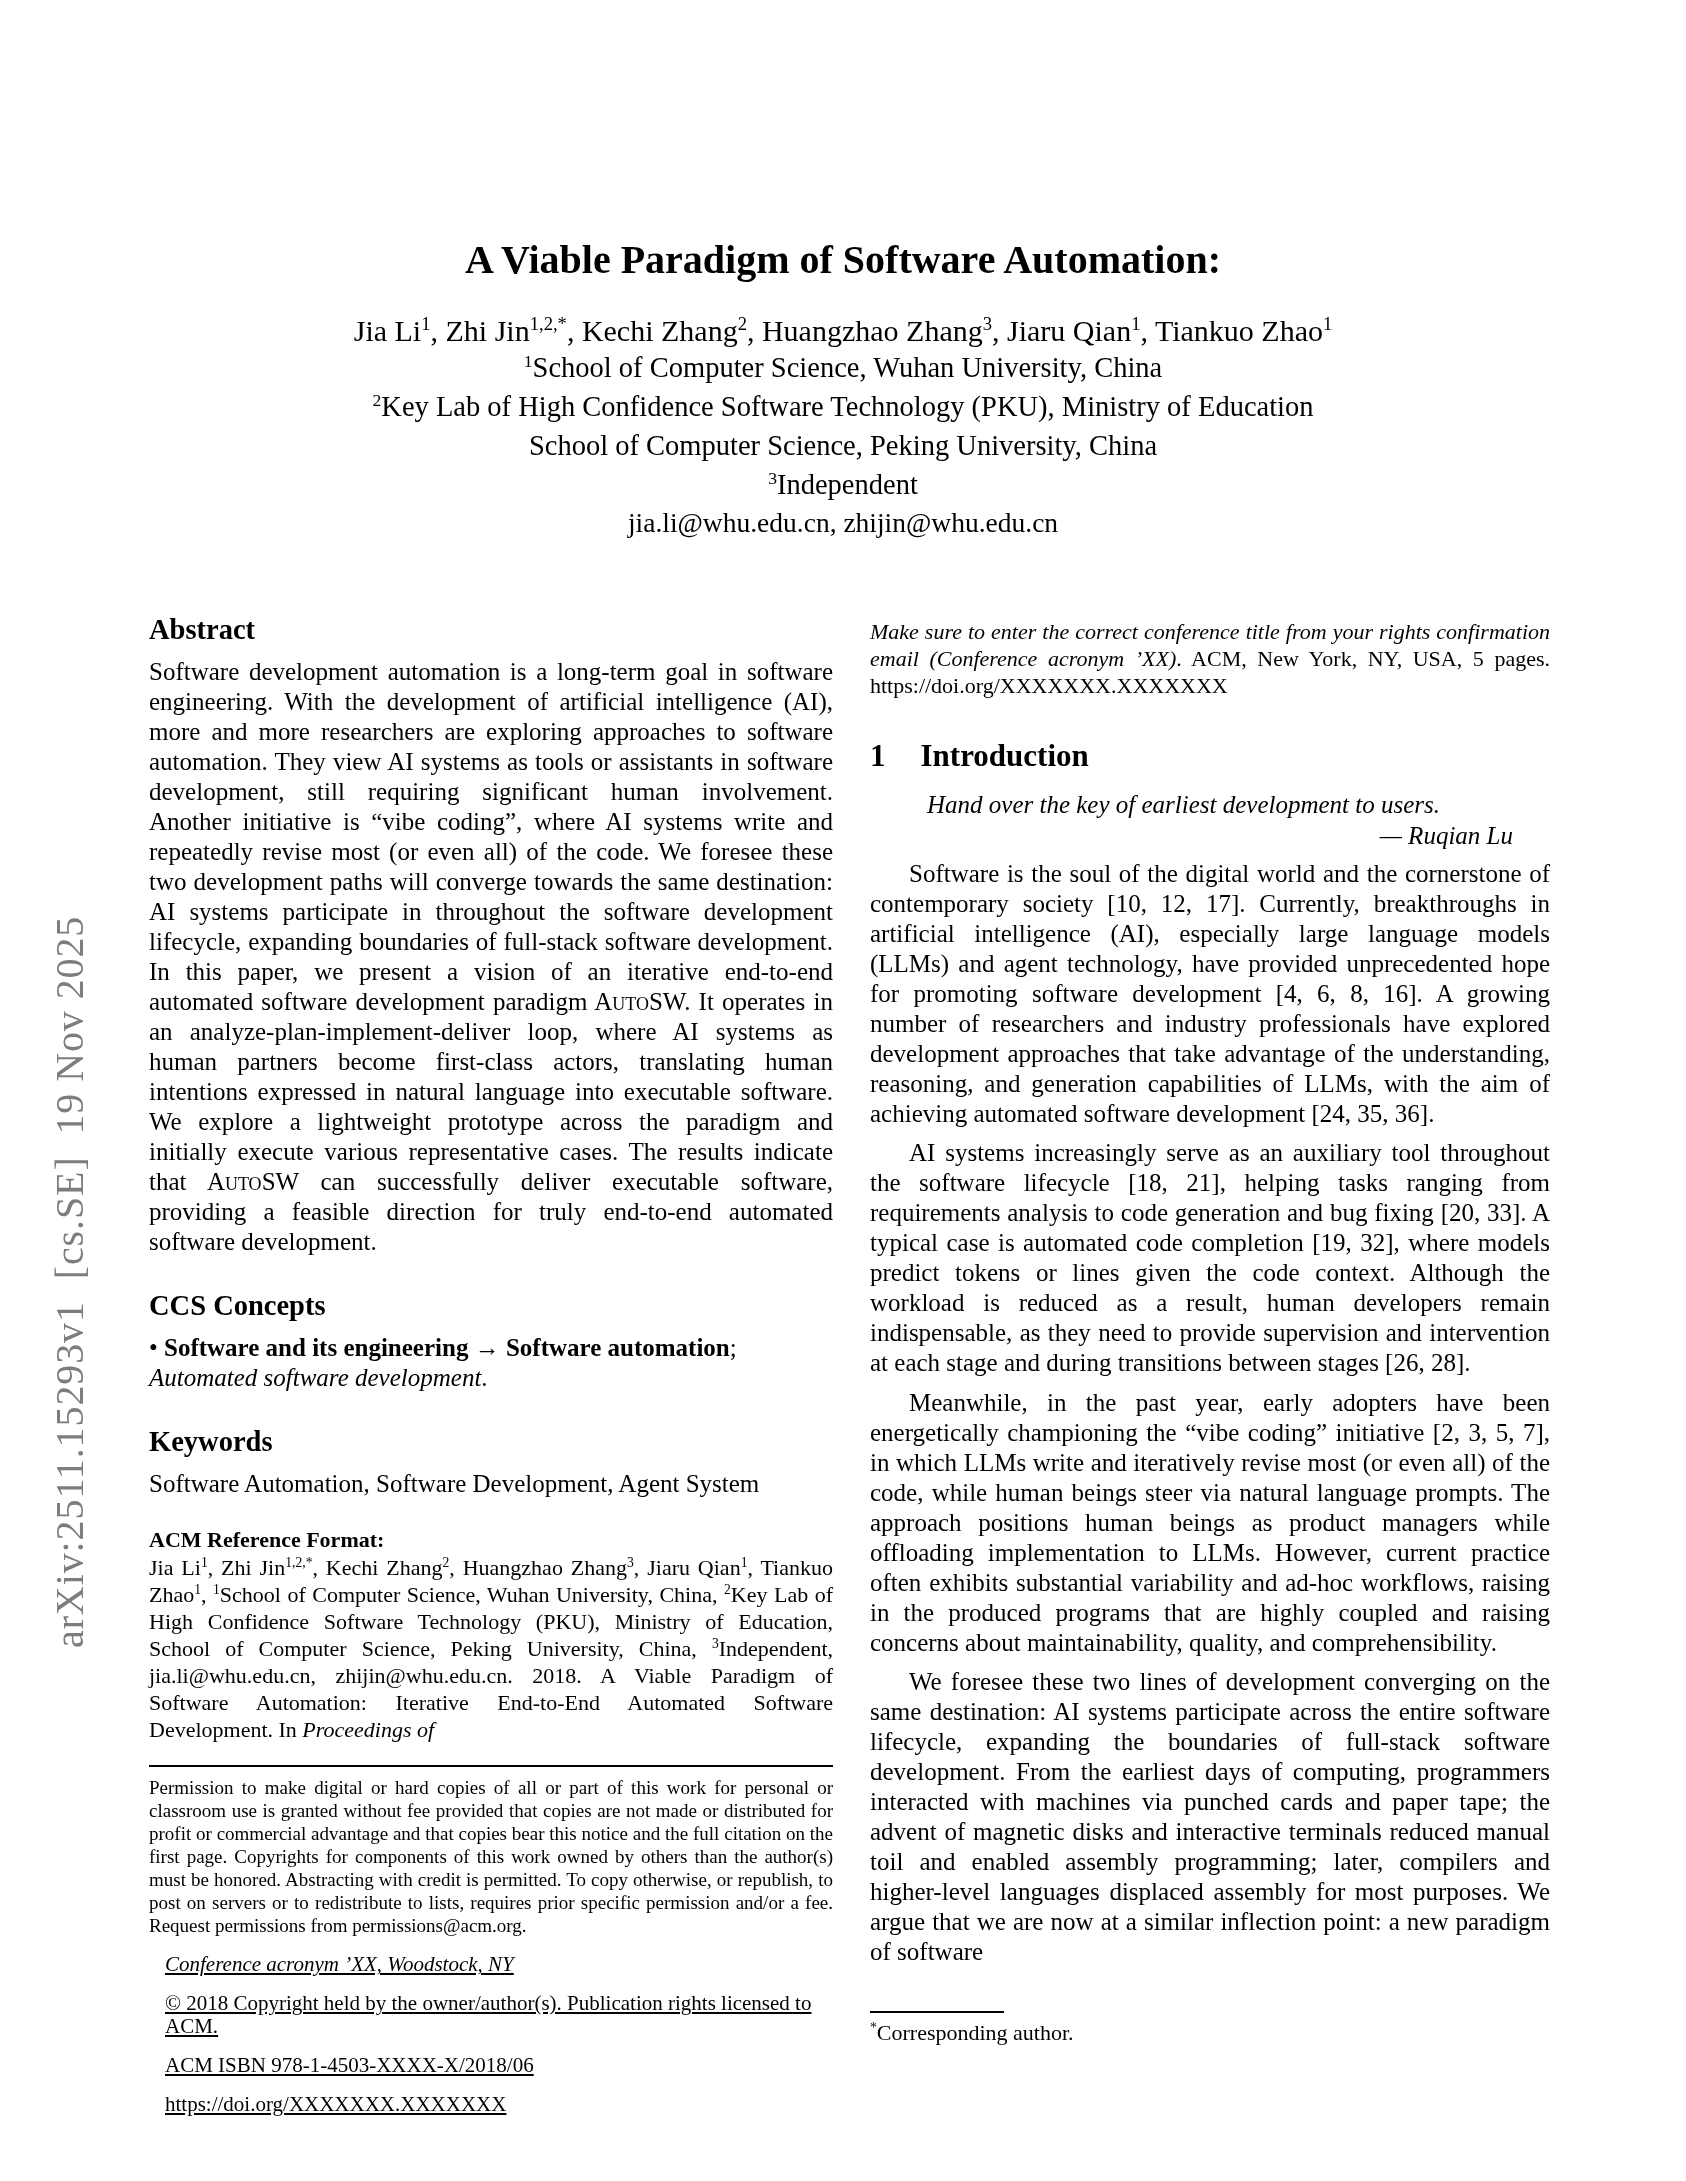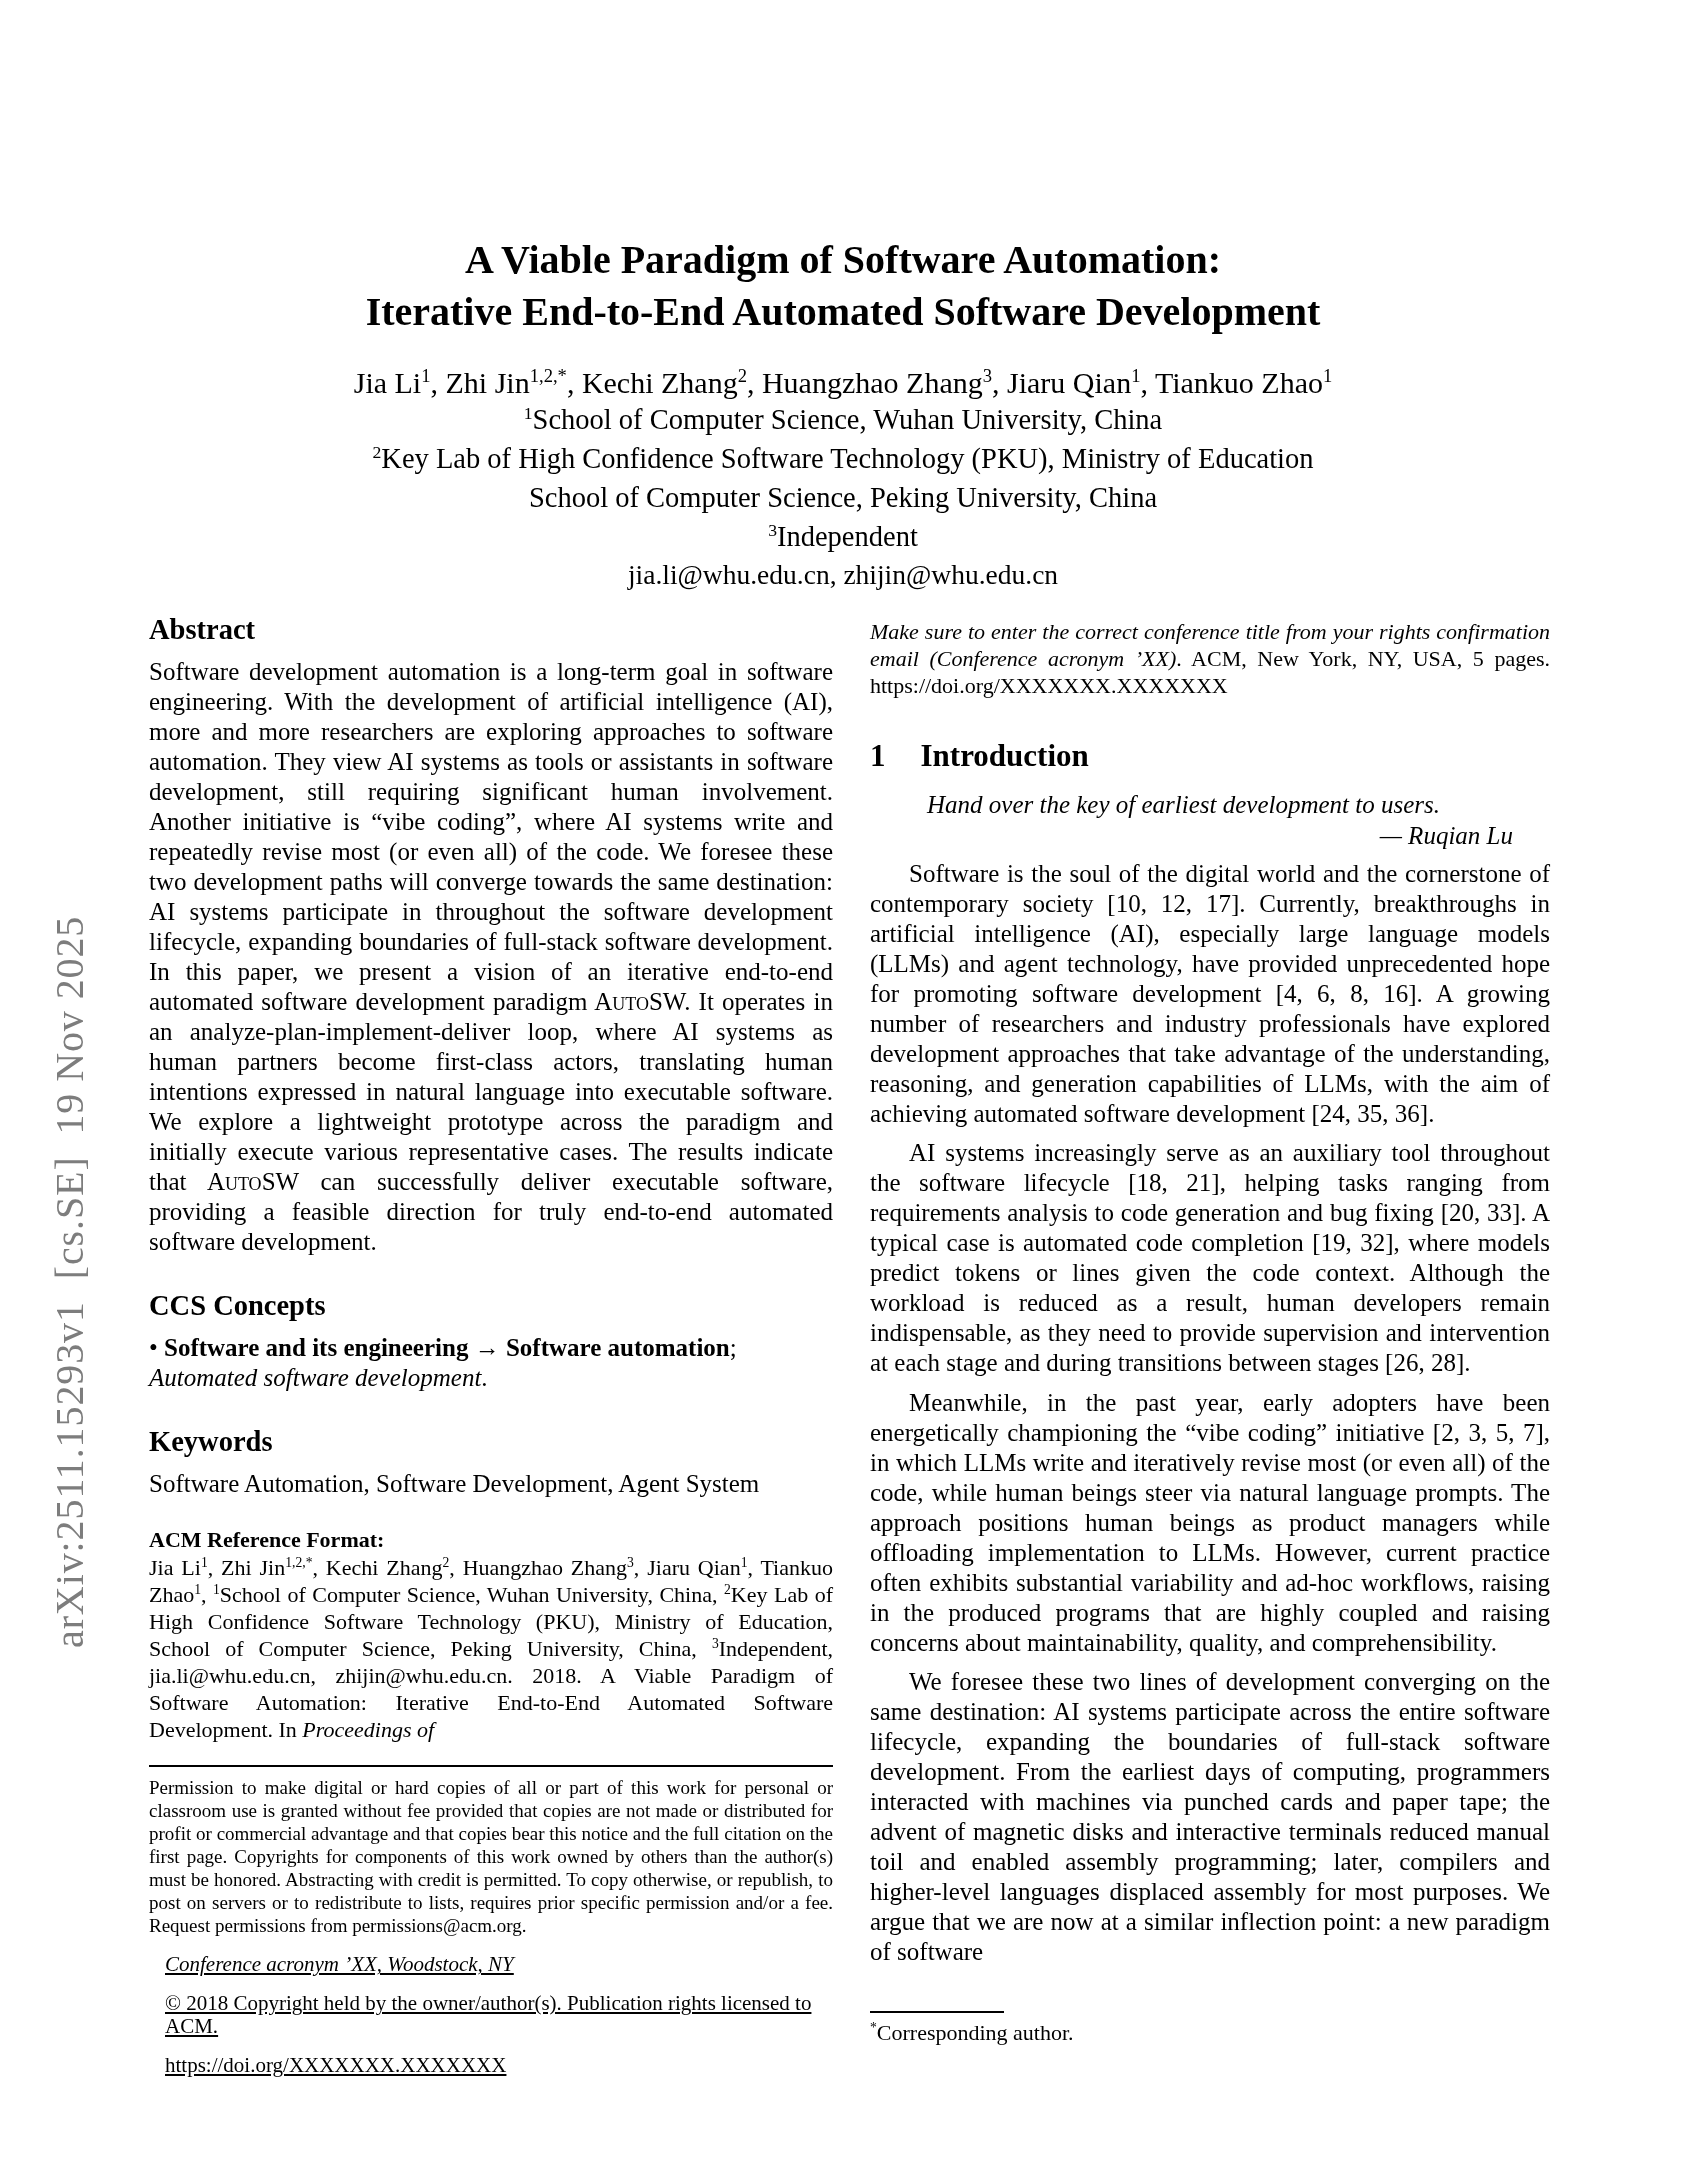--- a/index.html
+++ b/index.html
@@ -59,21 +59,20 @@
   .footnote-text { font-size:22px; margin-top:7.3px; }
 </style>
 </head>
 <body>
 
 <div class="watermark">arXiv:2511.15293v1  [cs.SE]  19 Nov 2025</div>
 
 <div class="header">
   <h1 class="title">
     <div>A Viable Paradigm of Software Automation:</div>
-    <div>Iterative End-to-End Automated Software Development</div>
   </h1>
   <div class="authors"><span>Jia Li</span><sup>1</sup><span>,  Zhi Jin</span><sup>1,2,*</sup><span>, Kechi Zhang</span><sup>2</sup><span>,  Huangzhao Zhang</span><sup>3</sup><span>, Jiaru Qian</span><sup>1</sup><span>, Tiankuo Zhao</span><sup>1</sup></div>
   <div class="affils">
     <div class="affil"><sup>1</sup><span>School of Computer Science, Wuhan University, China</span></div>
     <div class="affil"><sup>2</sup><span>Key Lab of High Confidence Software Technology (PKU), Ministry of Education</span></div>
     <div class="affil"><span>School of Computer Science, Peking University, China</span></div>
     <div class="affil"><sup>3</sup><span>Independent</span></div>
     <div class="emails">jia.li@whu.edu.cn, zhijin@whu.edu.cn</div>
   </div>
 </div>
@@ -90,20 +89,21 @@
     <h2 class="sec">Keywords</h2>
     <p class="body nojust">Software Automation, Software Development, Agent System</p>
 
     <p class="acm-head">ACM Reference Format:</p>
     <p class="acm-body"><span>Jia Li</span><sup>1</sup><span>,  Zhi Jin</span><sup>1,2,*</sup><span>, Kechi Zhang</span><sup>2</sup><span>,  Huangzhao Zhang</span><sup>3</sup><span>, Jiaru Qian</span><sup>1</sup><span>, Tiankuo Zhao</span><sup>1</sup><span>, </span><sup>1</sup><span>School of Computer Science, Wuhan University, China, </span><sup>2</sup><span>Key Lab of High Confidence Software Technology (PKU), Ministry of Education, School of Computer Science, Peking University, China, </span><sup>3</sup><span>Independent, jia.li@whu.edu.cn, zhijin@whu.edu.cn. 2018. A Viable Paradigm of Software Automation: Iterative End-to-End Automated Software Development. In </span><span style="font-style: italic;">Proceedings of</span></p>
 
     <hr class="perm-rule">
     <p class="perm">Permission to make digital or hard copies of all or part of this work for personal or classroom use is granted without fee provided that copies are not made or distributed for profit or commercial advantage and that copies bear this notice and the full citation on the first page. Copyrights for components of this work owned by others than the author(s) must be honored. Abstracting with credit is permitted. To copy otherwise, or republish, to post on servers or to redistribute to lists, requires prior specific permission and/or a fee. Request permissions from permissions@acm.org.</p>
     <p class="perm-line it">Conference acronym ’XX, Woodstock, NY</p>
     <p class="perm-line">© 2018 Copyright held by the owner/author(s). Publication rights licensed to ACM.</p>
+    <p class="perm-line">ACM ISBN 978-1-4503-XXXX-X/2018/06</p>
     <p class="perm-line">https://doi.org/XXXXXXX.XXXXXXX</p>
   </div>
 
   <div class="col-right">
     <p class="note"><span style="font-style: italic;">Make sure to enter the correct conference title from your rights confirmation email (Conference acronym ’XX)</span><span>. ACM, New York, NY, USA, 5 pages. https://doi.org/XXXXXXX.XXXXXXX</span></p>
 
     <h2 class="intro-heading">
       <span class="sec-num">1</span>
       <span>Introduction</span>
     </h2>

